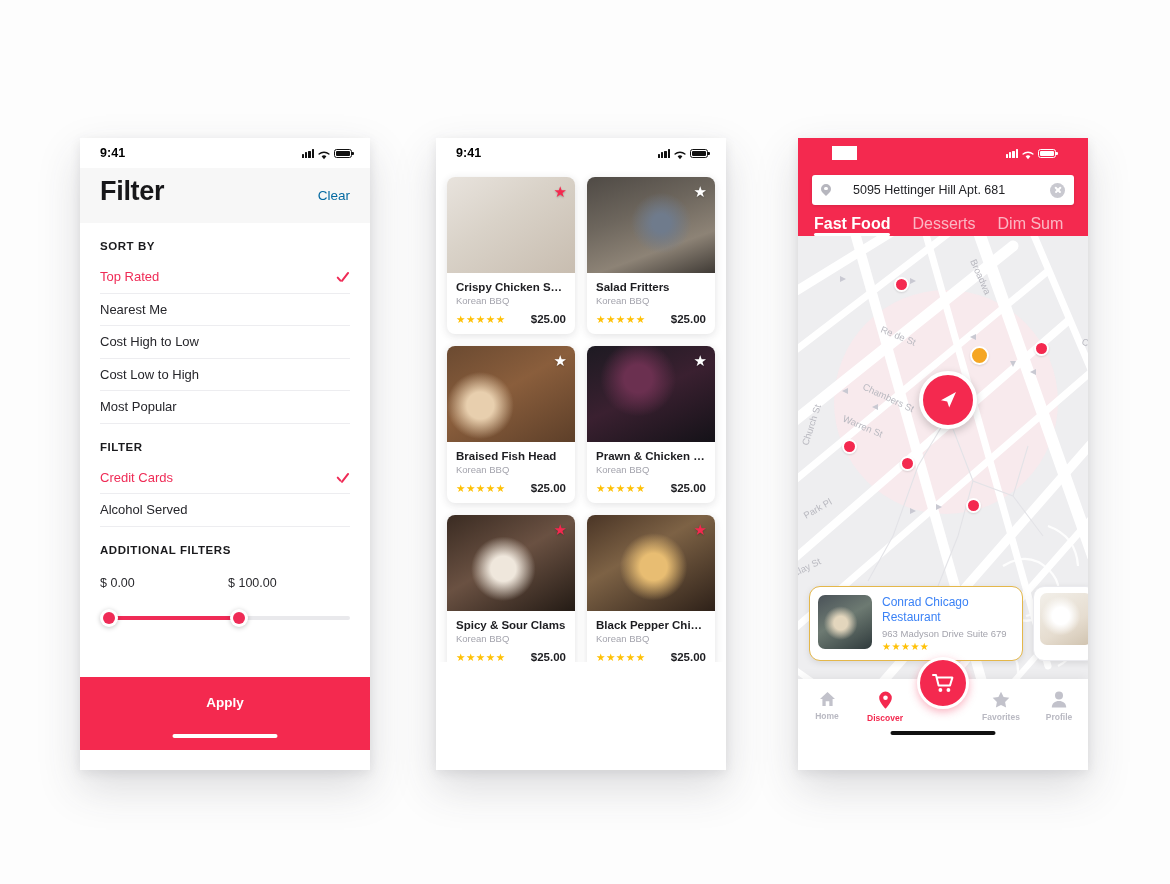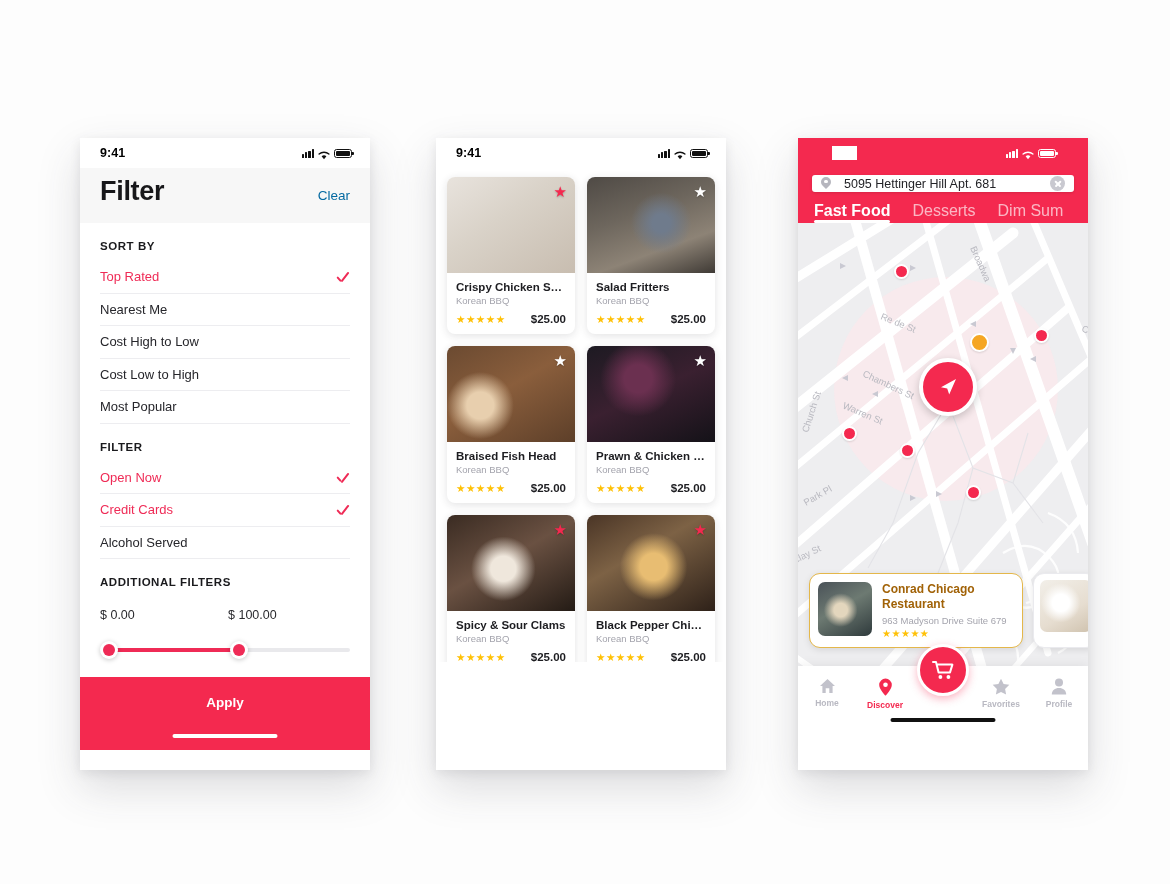--- a/index.html
+++ b/index.html
@@ -300,24 +300,24 @@
   .price { font-size: 11.5px; font-weight: bold; color: #1d1d21; }
 
   
   .map-head {
     background: #f4294f;
     padding: 0 14px;
   }
   .search-box {
     background: #fff;
     border-radius: 3px;
-    height: 17px;
+    height: 30px;
     display: flex;
     align-items: center;
-    gap: 13px;
+    gap: 22px;
     padding: 0 9px;
     margin-top: 7px;
     box-shadow: 0 1px 3px rgba(0,0,0,0.12);
   }
   .pin-icon {
     width: 10px; height: 13px;
     position: relative;
     flex: none;
   }
   .pin-icon::before {
@@ -440,22 +440,22 @@
   }
   .place-card .pthumb {
     width: 54px; height: 54px;
     border-radius: 7px;
     background-size: cover;
     background-position: center;
     flex: none;
   }
   .place-card .pname {
     font-size: 12px;
-    font-weight: bold;
-    color: #a16207;
+    font-weight: normal;
+    color: #3b82f6;
     line-height: 1.25;
   }
   .place-card .paddr {
     font-size: 9.5px;
     color: #a4a4ad;
     margin-top: 3px;
   }
   .place-card .pstars { color: #ffc107; font-size: 10px; margin-top: 2px; letter-spacing: 0.5px; }
   .place-card.peek {
     width: 64px;
@@ -556,24 +556,20 @@
       </div>
       <div class="opt-row">
         <span>Cost Low to High</span>
       </div>
       <div class="opt-row last">
         <span>Most Popular</span>
       </div>
 
       <div class="sec-label">FILTER</div>
 
-      <div class="opt-row selected">
-        <span>Open Now</span>
-        <span class="check"></span>
-      </div>
       <div class="opt-row selected">
         <span>Credit Cards</span>
         <span class="check"></span>
       </div>
       <div class="opt-row last">
         <span>Alcohol Served</span>
       </div>
 
       <div class="sec-label">ADDITIONAL FILTERS</div>
 

